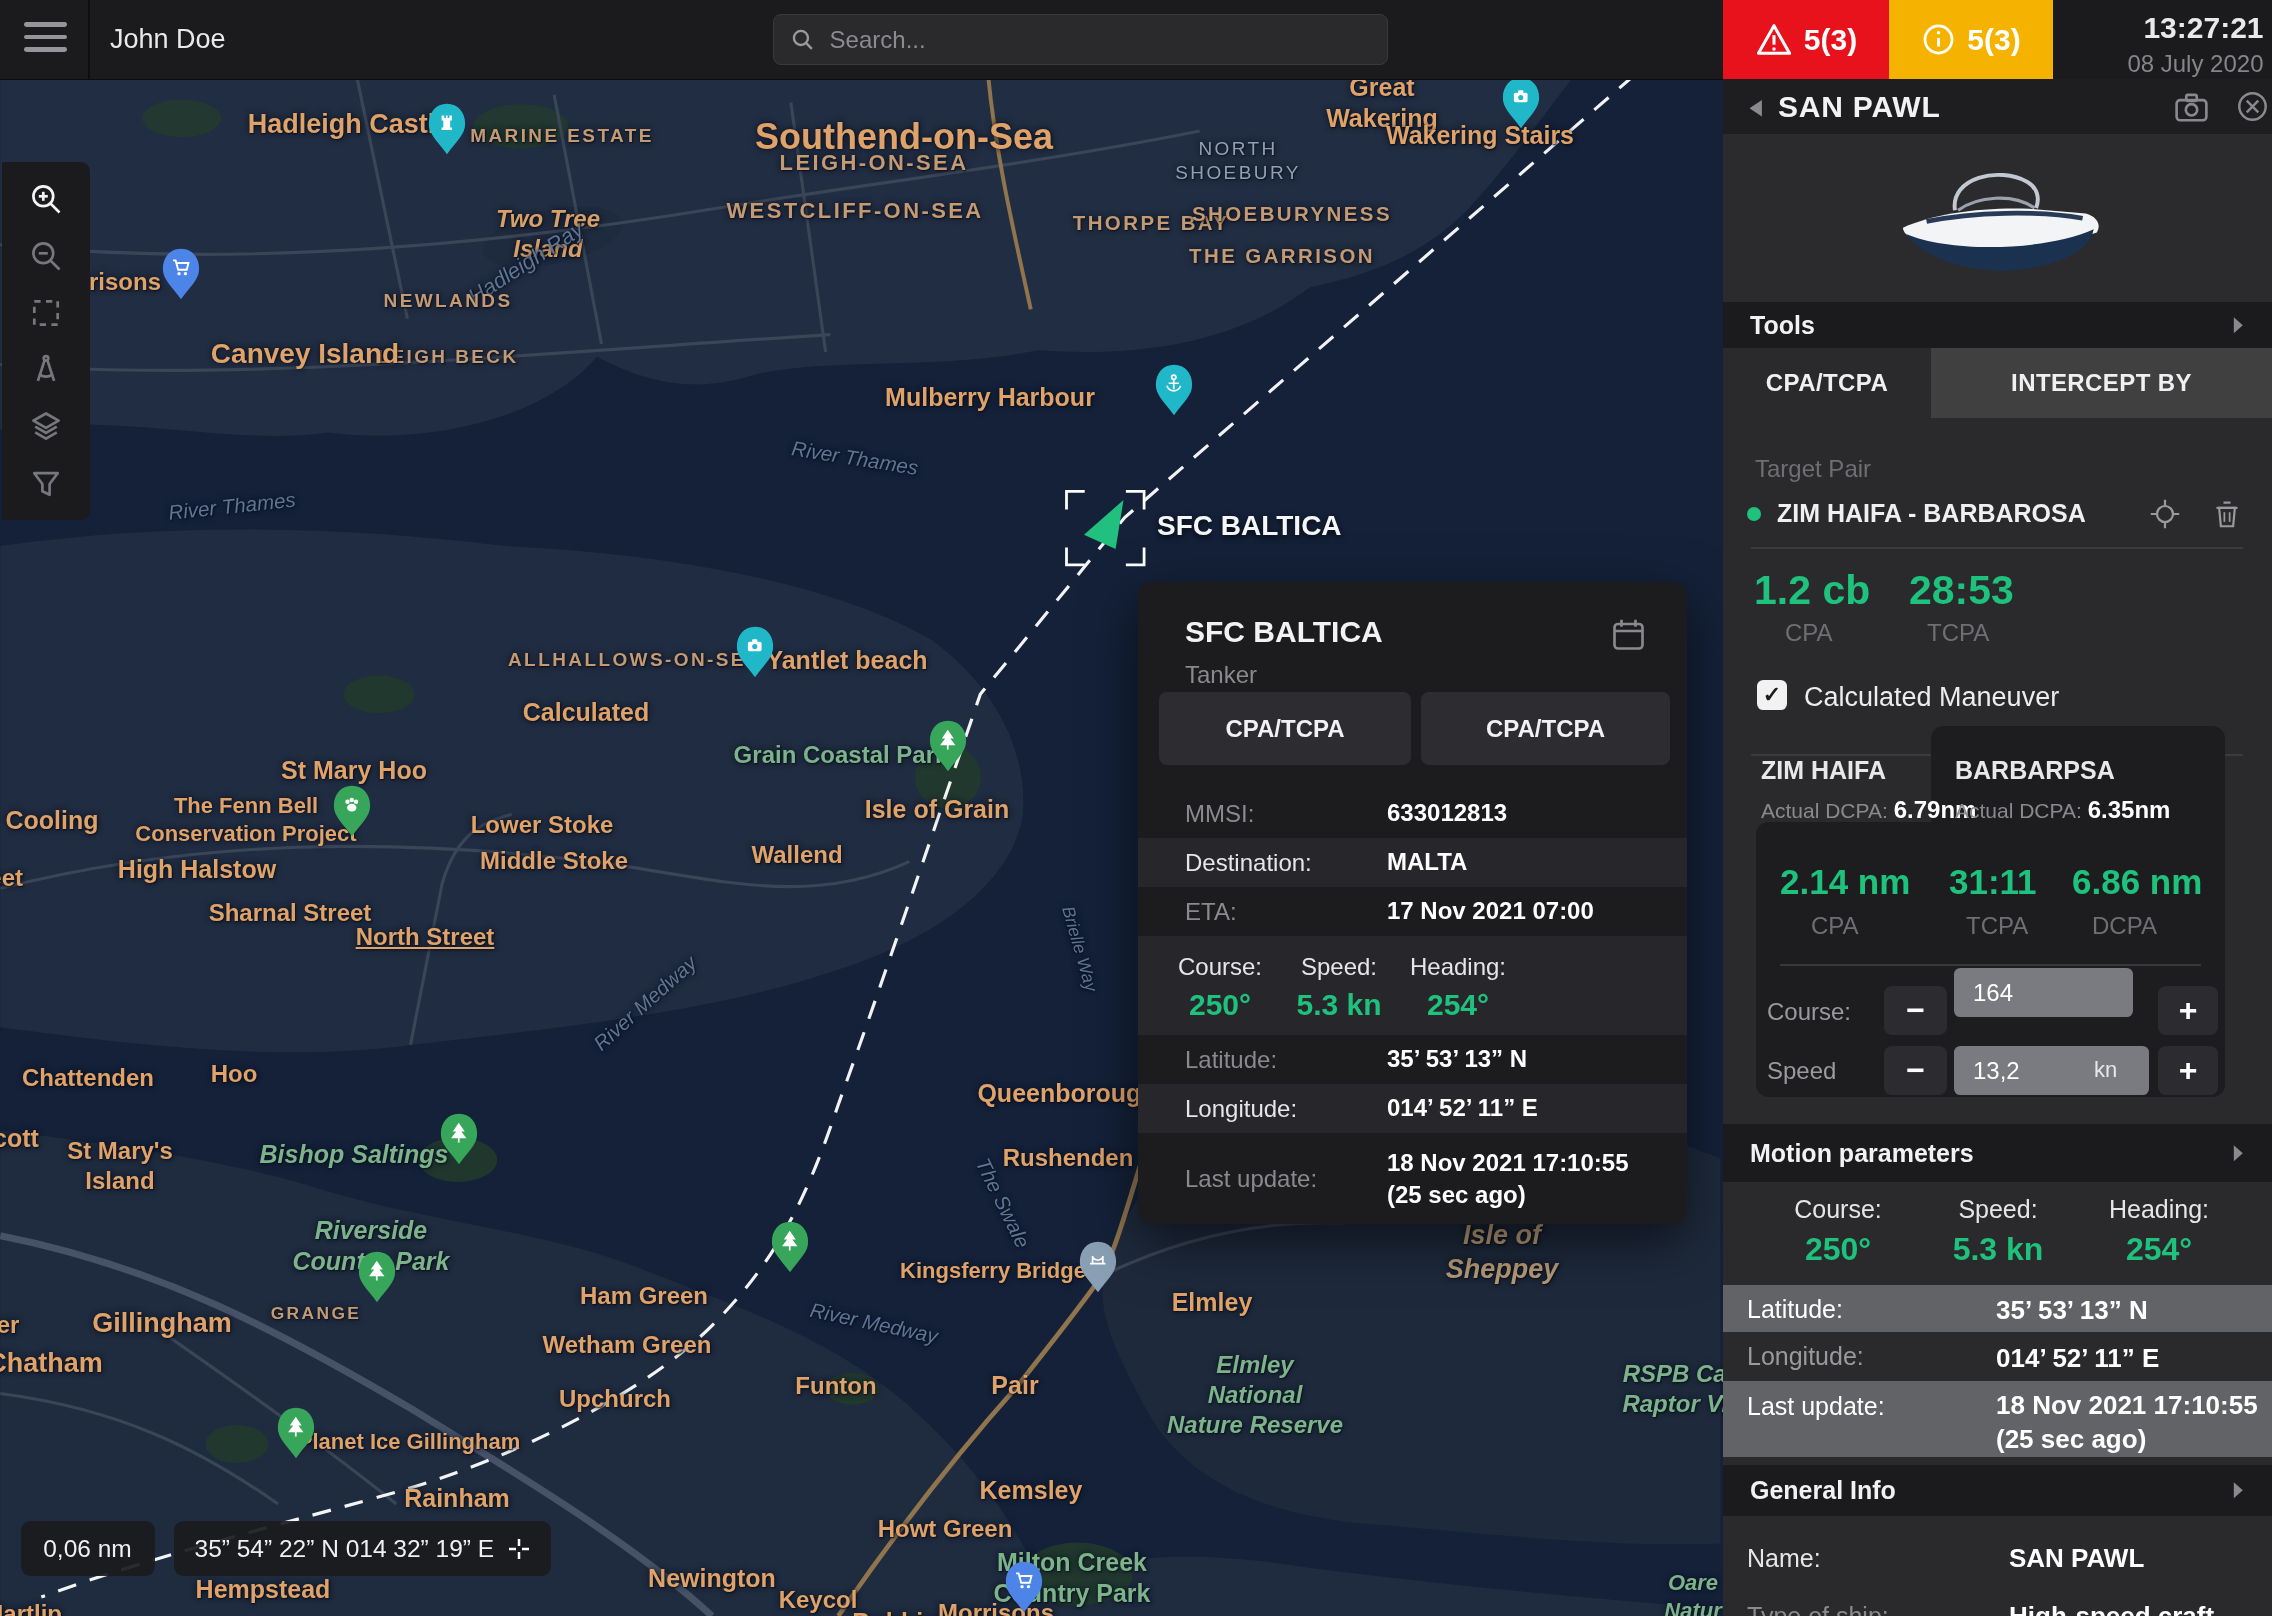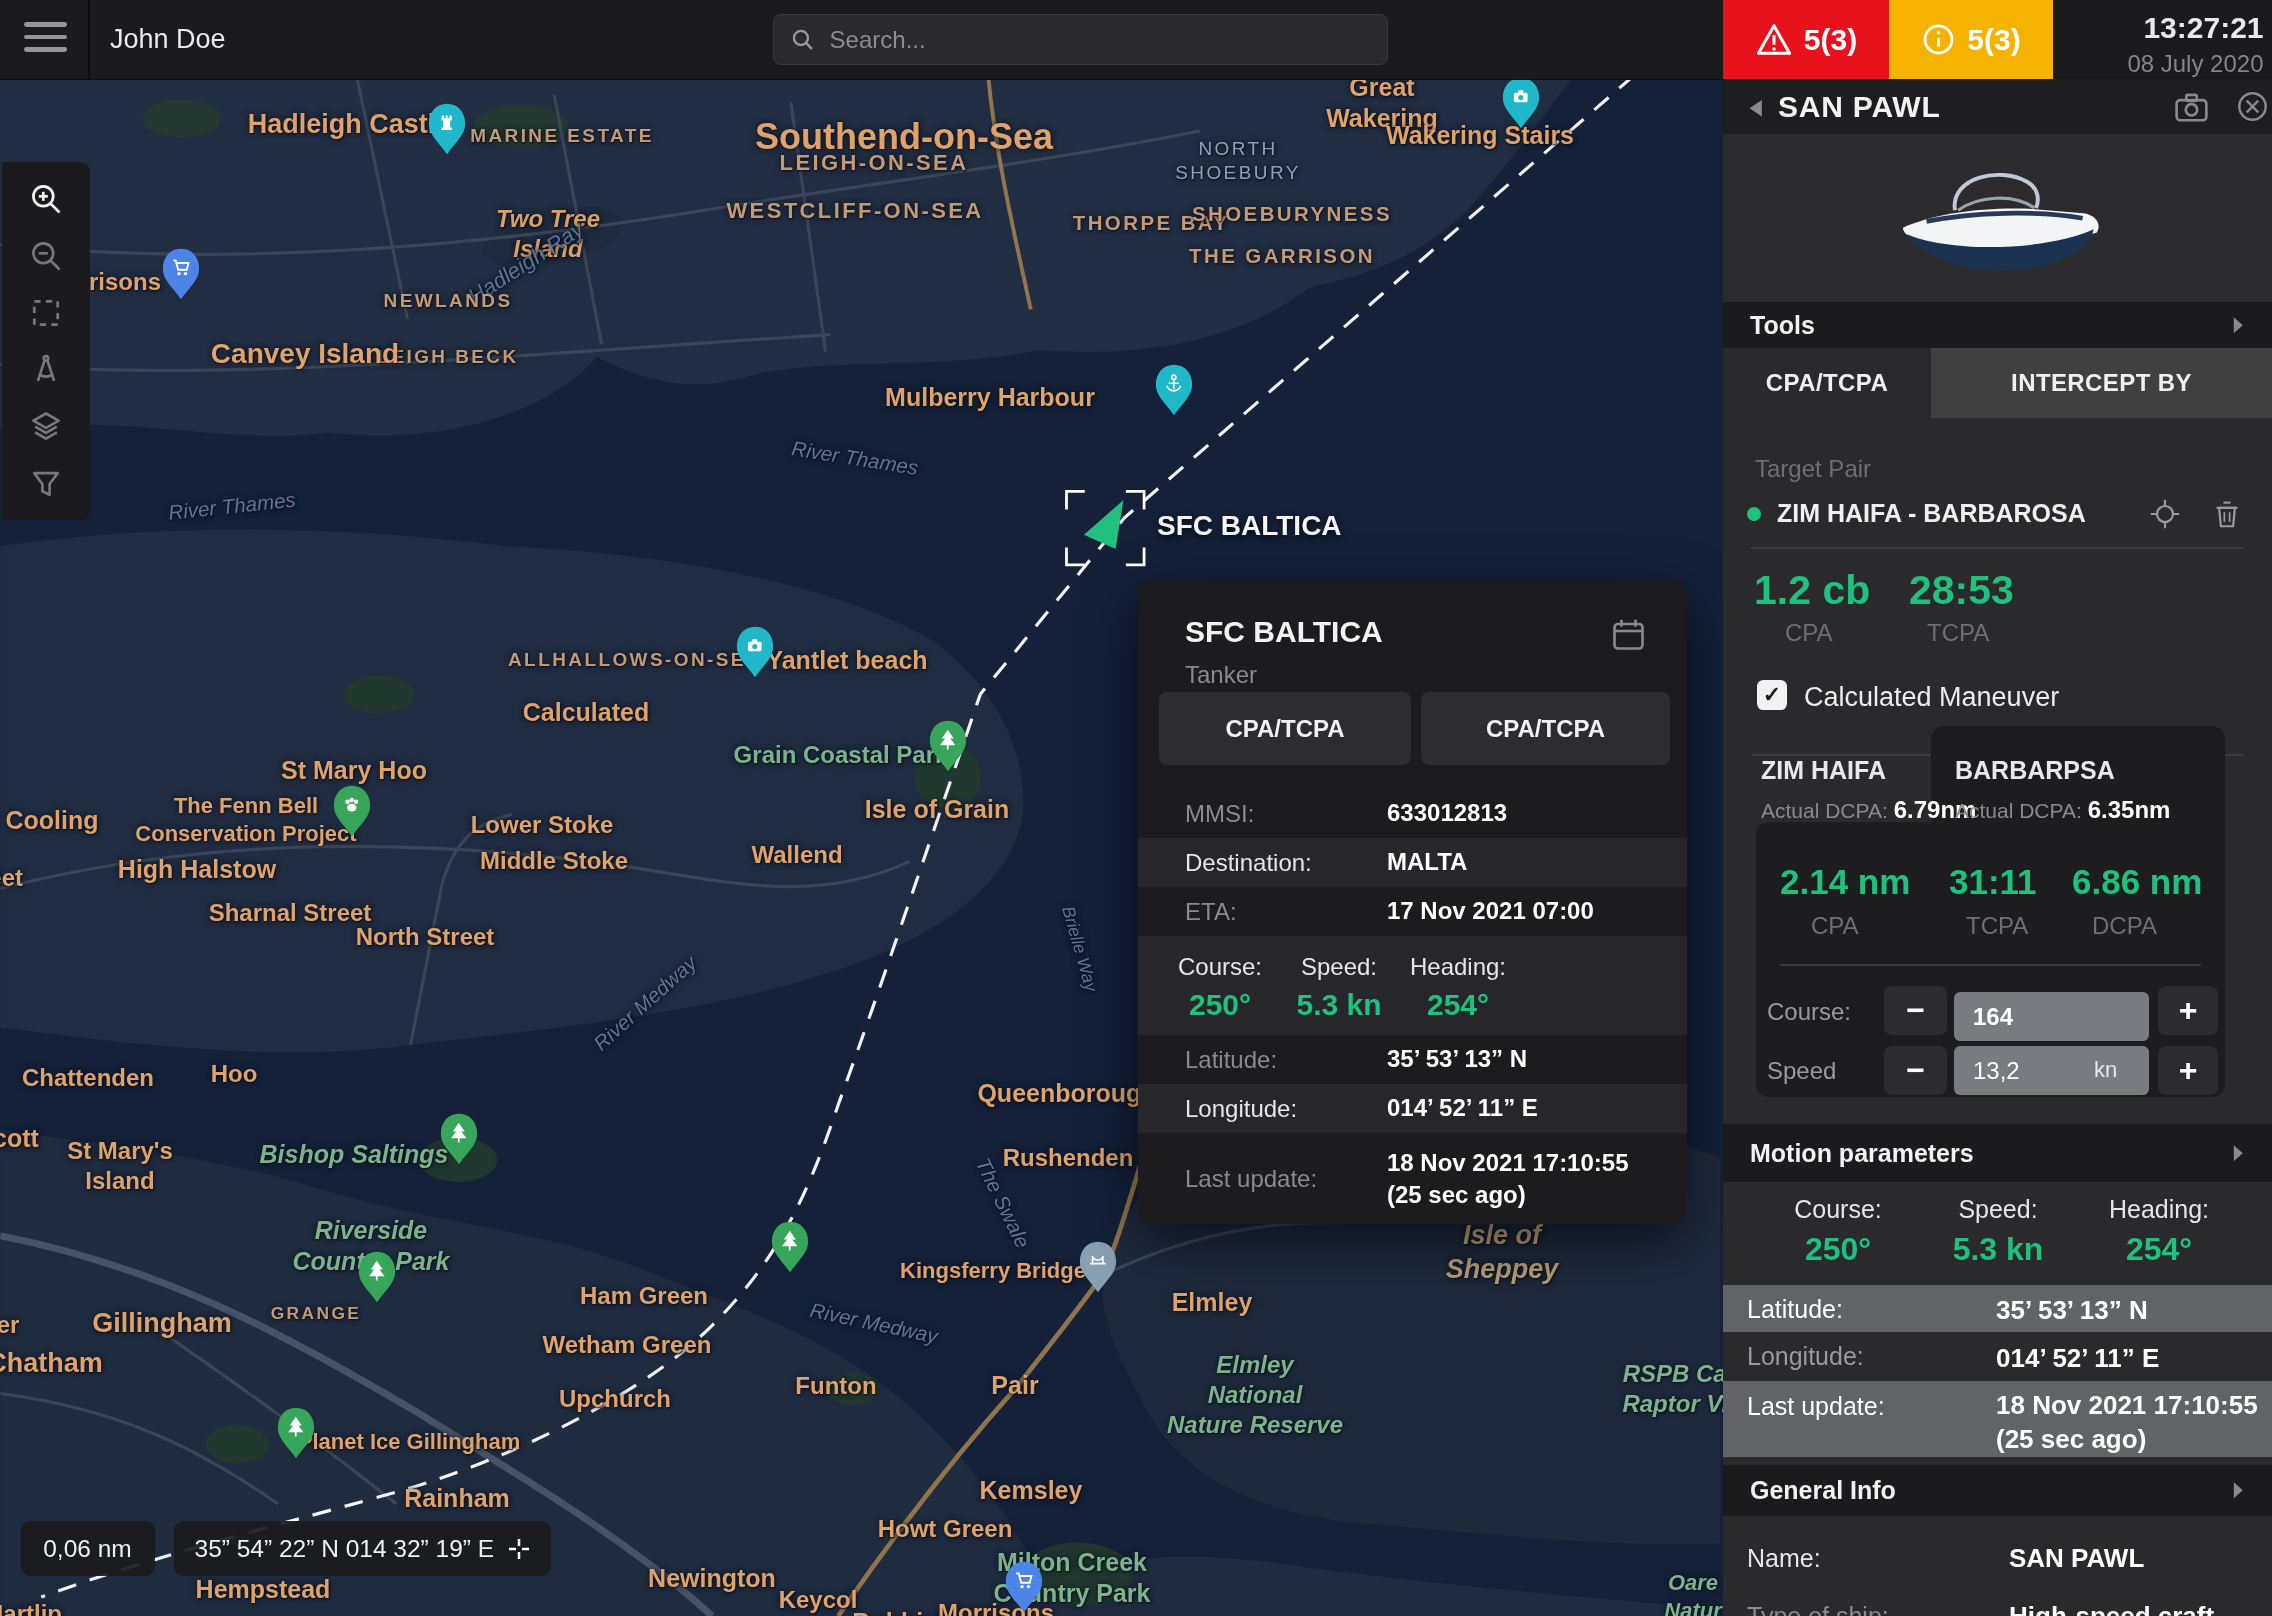--- a/index.html
+++ b/index.html
@@ -188,21 +188,21 @@
         <div class="map-label lab-town" style="left: 797px; top: 855px; font-size: 24px; transform: translate(-50%, -50%);">Wallend</div>
         <div class="map-label lab-town" style="left: 542px; top: 825px; font-size: 24px; transform: translate(-50%, -50%);">Lower Stoke</div>
         <div class="map-label lab-town" style="left: 554px; top: 861px; font-size: 24px; transform: translate(-50%, -50%);">Middle Stoke</div>
         <div class="map-label lab-town" style="left: 354px; top: 771px; font-size: 25px; transform: translate(-50%, -50%);">St Mary Hoo</div>
         <div class="map-label lab-town" style="left: 246px; top: 819px; font-size: 22px; transform: translate(-50%, -50%);">The Fenn Bell
 Conservation Project</div>
         <div class="map-label lab-town" style="left: 52px; top: 821px; font-size: 25px; transform: translate(-50%, -50%);">Cooling</div>
         <div class="map-label lab-town" style="left: -11px; top: 878px; font-size: 24px; transform: translate(-50%, -50%);">Street</div>
         <div class="map-label lab-town" style="left: 197px; top: 870px; font-size: 25px; transform: translate(-50%, -50%);">High Halstow</div>
         <div class="map-label lab-town" style="left: 290px; top: 913px; font-size: 24px; transform: translate(-50%, -50%);">Sharnal Street</div>
-        <div class="map-label lab-town" style="left: 425px; top: 937px; font-size: 24px; transform: translate(-50%, -50%);">North Street</div>
+        <div class="map-label lab-town" style="left: 425px; top: 937px; font-size: 24px; transform: translate(-50%, -50%); text-decoration: underline;">North Street</div>
         <div class="map-label lab-town" style="left: 88px; top: 1078px; font-size: 24px; transform: translate(-50%, -50%);">Chattenden</div>
         <div class="map-label lab-town" style="left: 234px; top: 1074px; font-size: 24px; transform: translate(-50%, -50%);">Hoo</div>
         <div class="map-label lab-town" style="left: 16px; top: 1139px; font-size: 25px; transform: translate(-50%, -50%);">cott</div>
         <div class="map-label lab-town" style="left: 120px; top: 1166px; font-size: 24px; transform: translate(-50%, -50%);">St Mary's
 Island</div>
         <div class="map-label lab-green-it" style="left: 354px; top: 1155px; font-size: 25px; transform: translate(-50%, -50%);">Bishop Saltings</div>
         <div class="map-label lab-green-it" style="left: 371px; top: 1246px; font-size: 25px; transform: translate(-50%, -50%);">Riverside
 Country Park</div>
         <div class="map-label lab-caps" style="left: 316px; top: 1314px; font-size: 17.4px; transform: translate(-50%, -50%);">GRANGE</div>
         <div class="map-label lab-town" style="left: 162px; top: 1324px; font-size: 27px; transform: translate(-50%, -50%);">Gillingham</div>
@@ -591,21 +591,21 @@
     <div class="abs green-big" style="left:57px;top:783px;font-size:35px;z-index:2;">2.14 nm</div>
     <div class="abs green-big" style="left:226px;top:783px;font-size:35px;z-index:2;">31:11</div>
     <div class="abs green-big" style="left:349px;top:783px;font-size:35px;z-index:2;">6.86 nm</div>
     <div class="abs gray-lab" style="left:88px;top:833px;font-size:24px;z-index:2;">CPA</div>
     <div class="abs gray-lab" style="left:243px;top:833px;font-size:24px;z-index:2;">TCPA</div>
     <div class="abs gray-lab" style="left:369px;top:833px;font-size:24px;z-index:2;">DCPA</div>
     <div class="pdivider" style="left:57px;top:885px;width:421px;background:#38383c;z-index:2;"></div>
 
     <div class="abs" style="left:44px;top:919px;font-size:24px;color:#9a9a9e;z-index:2;">Course:</div>
     <button class="stp-btn" style="left:161px;top:907px;width:63px;z-index:2;">−</button>
-    <input class="stp-input" style="left: 231px; top: 913px; width: 195px; z-index: 2; font-weight: bold;" value="164">
+    <input class="stp-input" style="left: 231px; top: 889px; width: 179px; z-index: 2;" value="164">
     <button class="stp-btn" style="left:435px;top:907px;width:60px;z-index:2;">+</button>
 
     <div class="abs" style="left:44px;top:978px;font-size:24px;color:#9a9a9e;z-index:2;">Speed</div>
     <button class="stp-btn" style="left:161px;top:967px;width:63px;z-index:2;">−</button>
     <input class="stp-input" style="left: 231px; top: 967px; width: 195px; z-index: 2;" value="13,2">
     <span class="abs" style="left:371px;top:978px;font-size:22px;color:#e8e8ea;z-index:3;">kn</span>
     <button class="stp-btn" style="left:435px;top:967px;width:60px;z-index:2;">+</button>
 
     <div class="sec-head" style="top:1045px;height:58px;">
       <span class="sh-t">Motion parameters</span>

